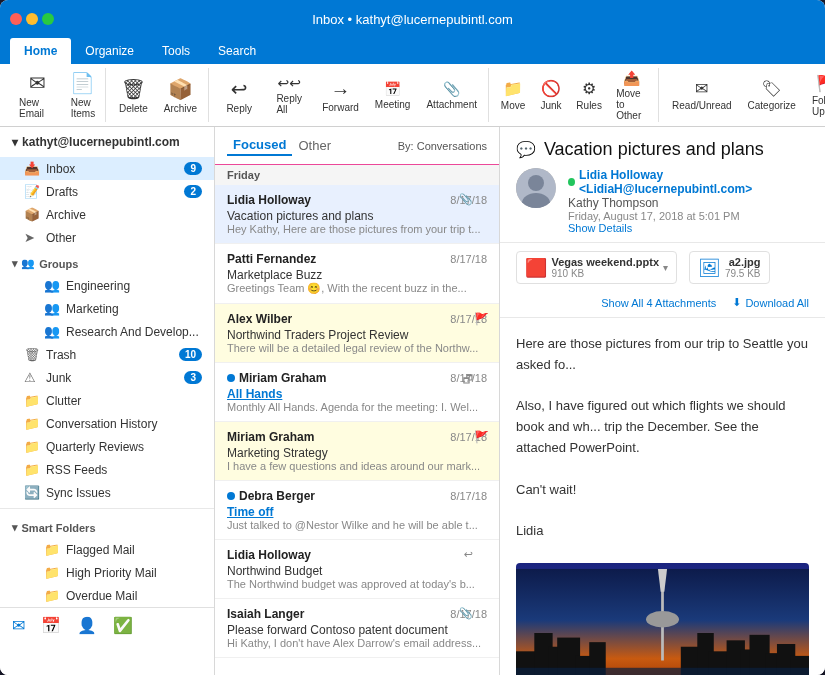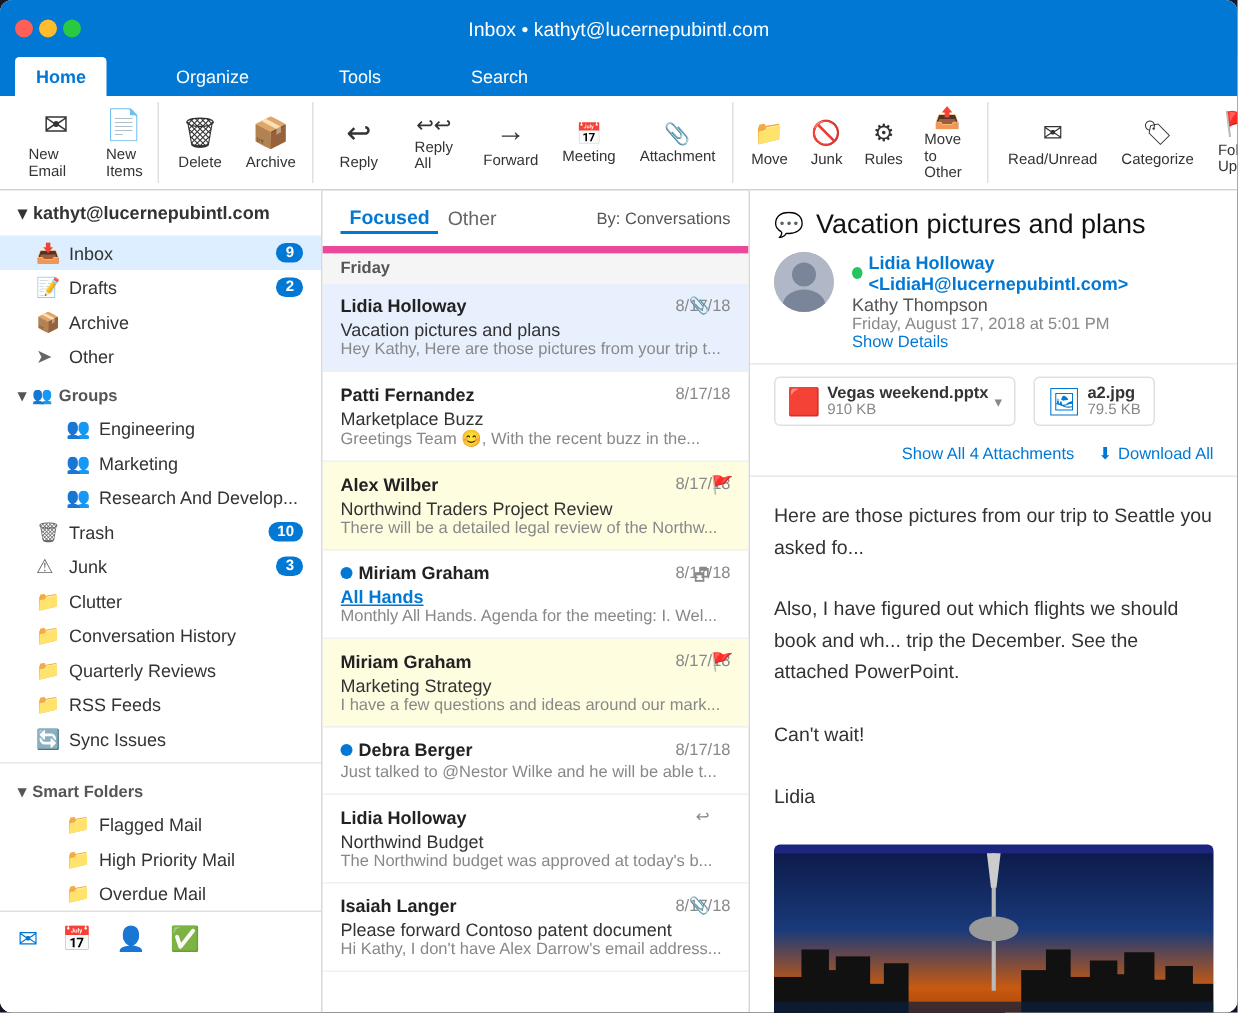--- a/index.html
+++ b/index.html
@@ -50,21 +50,20 @@
     
     .ribbon {
       background: #fff;
       border-bottom: 1px solid #d0d0d0;
       flex-shrink: 0;
     }
     .ribbon-tabs {
       background: #0078d4;
       display: flex;
       padding: 0 10px;
-      gap: 32px;
     }
     .ribbon-tab {
       color: #fff;
       font-size: 12px;
       padding: 6px 14px;
       cursor: pointer;
       border-radius: 3px 3px 0 0;
     }
     .ribbon-tab.active {
       background: #fff;
@@ -171,21 +170,21 @@
       border-right: 1px solid #d8d8d8;
       display: flex;
       flex-direction: column;
       flex-shrink: 0;
       overflow: hidden;
     }
     .email-list-header {
       display: flex;
       align-items: center;
       padding: 8px 12px;
-      border-bottom: 5px solid #ec4899;
+      border-bottom: 1px solid #ec4899;
       flex-shrink: 0;
       text-align: right;
     }
     .tab-focused {
       font-size: 13px;
       font-weight: 600;
       color: #0078d4;
       border-bottom: 2px solid #0078d4;
       padding: 2px 6px;
       cursor: pointer;
@@ -320,21 +319,21 @@
       border: 1px solid #e0e0e0;
       border-radius: 4px;
       padding: 4px 8px;
       cursor: pointer;
       font-size: 11px;
     }
     .att-icon { font-size: 18px; }
     .att-ppt { color: #c43e1c; }
     .att-img { color: #0078d4; }
     .att-info { display: flex; flex-direction: column; }
-    .att-name { font-size: 11px; font-weight: 600; color: #333; }
+    .att-name { font-size: 11px; font-weight: 600; color: #333; text-align: right; }
     .att-size { font-size: 10px; color: #888; }
     .attachment-links {
       display: flex;
       gap: 16px;
       margin-left: auto;
       font-size: 11px;
     }
     .att-link { color: #0078d4; cursor: pointer; display: flex; align-items: center; gap: 4px; }
     .reading-body {
       flex: 1;
@@ -623,20 +622,21 @@
           <span class="email-flag">🚩</span>
         </div>
 
         <div class="email-item">
           <div class="email-item-row1">
             <span class="email-sender">
               <span class="email-dot"></span><span>Debra Berger</span>
             </span>
             <span class="email-date">8/17/18</span>
           </div>
+          <div class="email-subject email-subject-colored">Time off</div>
           <div class="email-preview">Just talked to @Nestor Wilke and he will be able t...</div>
         </div>
 
         <div class="email-item">
           <div class="email-item-row1">
             <span class="email-sender">Lidia Holloway</span>
             <span class="email-date"></span>
           </div>
           <div class="email-subject">Northwind Budget</div>
           <div class="email-preview">The Northwind budget was approved at today's b...</div>

